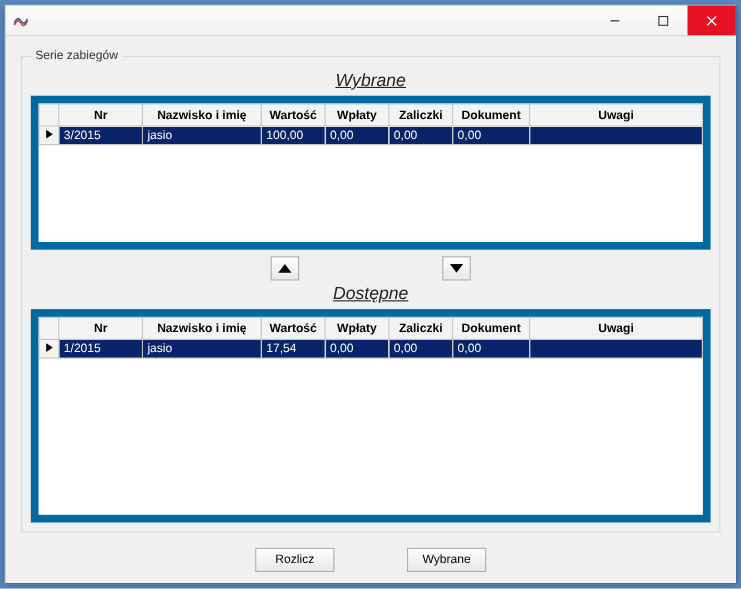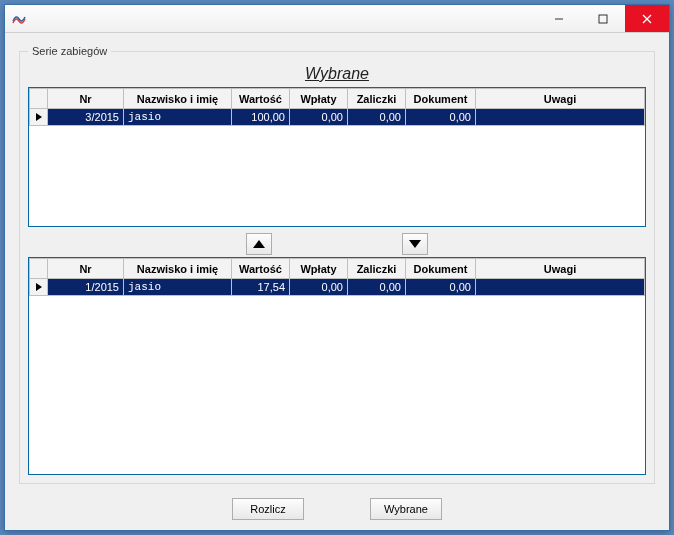--- a/index.html
+++ b/index.html
@@ -83,21 +83,21 @@
   .section-label {
     text-align: center;
     font-size: 16px;
     text-decoration: underline;
     margin: 2px 0 4px 0;
     color: #222;
     font-style: italic;
   }
   .grid-wrap {
     background: #fff;
-    border: 1px solid #0369a1;
+    border: 7px solid #0369a1;
     overflow: hidden;
     position: relative;
   }
   .grid-top { height: 140px; }
   .grid-bottom { flex: 1; }
   table.grid {
     border-collapse: collapse;
     width: 100%;
     table-layout: fixed;
   }
@@ -115,22 +115,22 @@
     color: #000;
     height: 20px;
     text-align: center;
   }
   .grid th.rowhead, .grid td.rowhead {
     width: 18px;
     background: #f3f3f3;
     text-align: center;
     padding: 0;
   }
-  .grid td.num { text-align: right; }
-  .grid td.txt { text-align: left; font-family: Liberation Mono, monospace; }
+  .grid td.num { text-align: left; }
+  .grid td.txt { text-align: left; }
   .grid tr.sel td {
     background: #0a246a;
     color: #fff;
   }
   .grid tr.sel td.rowhead {
     background: #f3f3f3;
     color: #000;
   }
   .pointer {
     display: inline-block;
@@ -265,20 +265,21 @@
 
       <div class="middle-controls">
         <button class="arrow-btn">
           <span class="tri-up"></span>
         </button>
         <button class="arrow-btn">
           <span class="tri-down"></span>
         </button>
       </div>
 
+      <div class="section-label">Dostępne</div>
 
       <div class="grid-wrap grid-bottom">
         <table class="grid">
           <colgroup>
             <col style="width:18px">
               <col class="col-nr">
               <col class="col-name">
             <col class="col-num">
               <col class="col-num">
               <col class="col-num">

